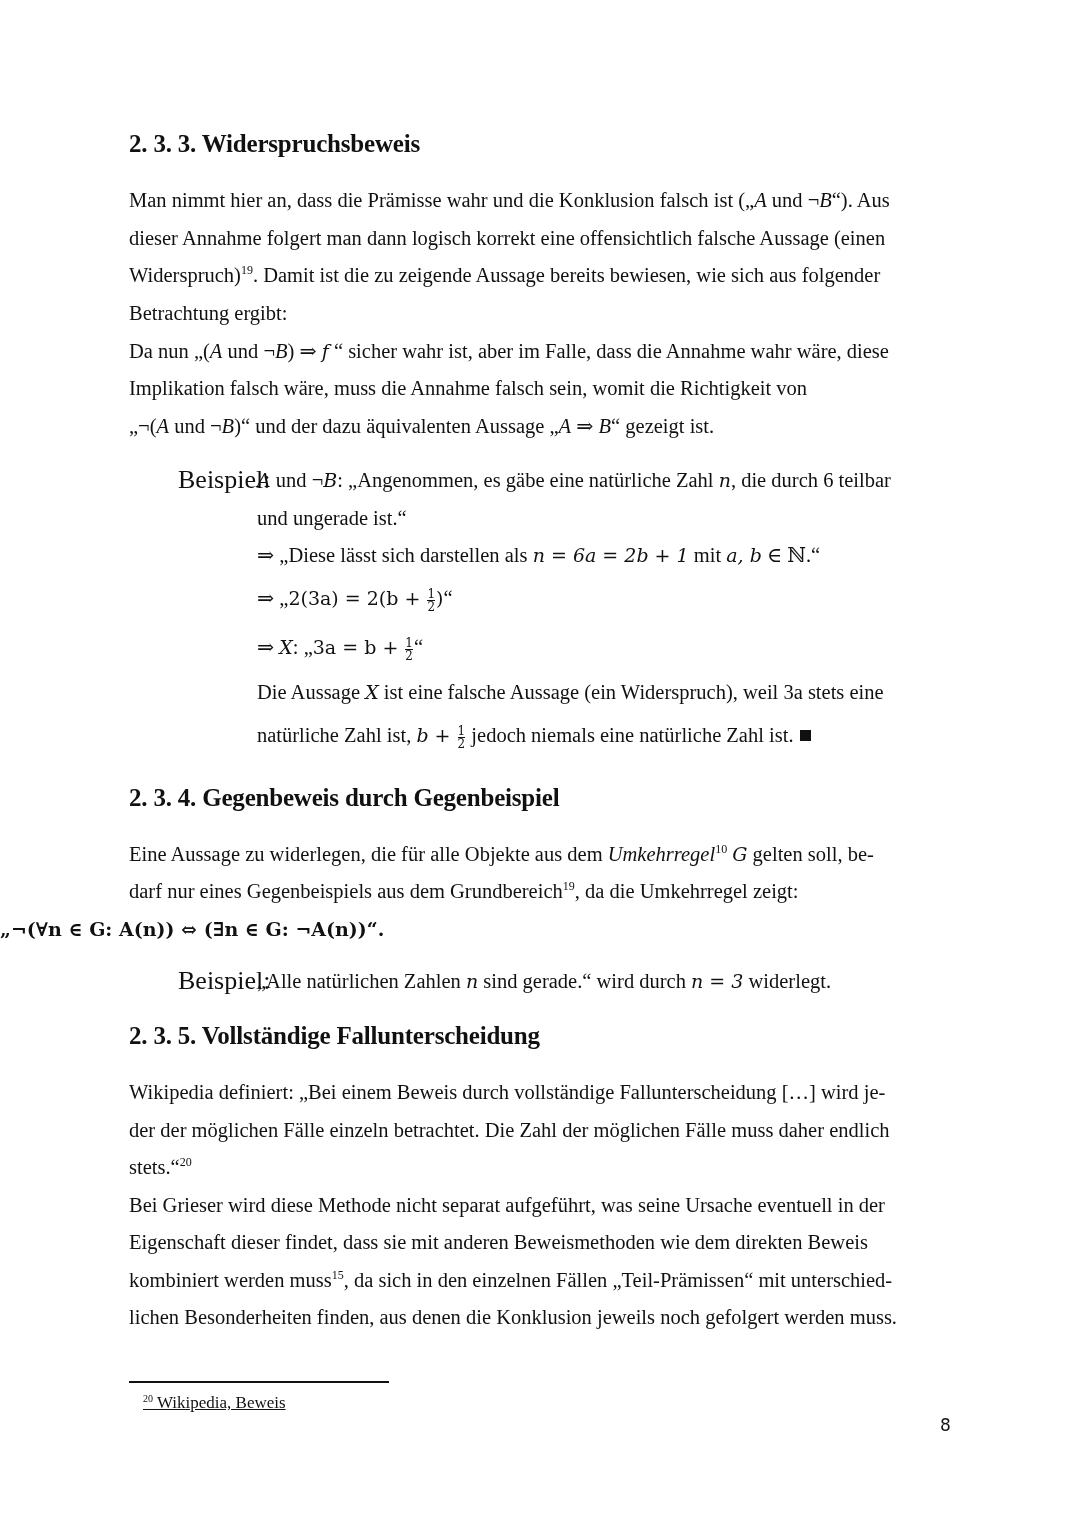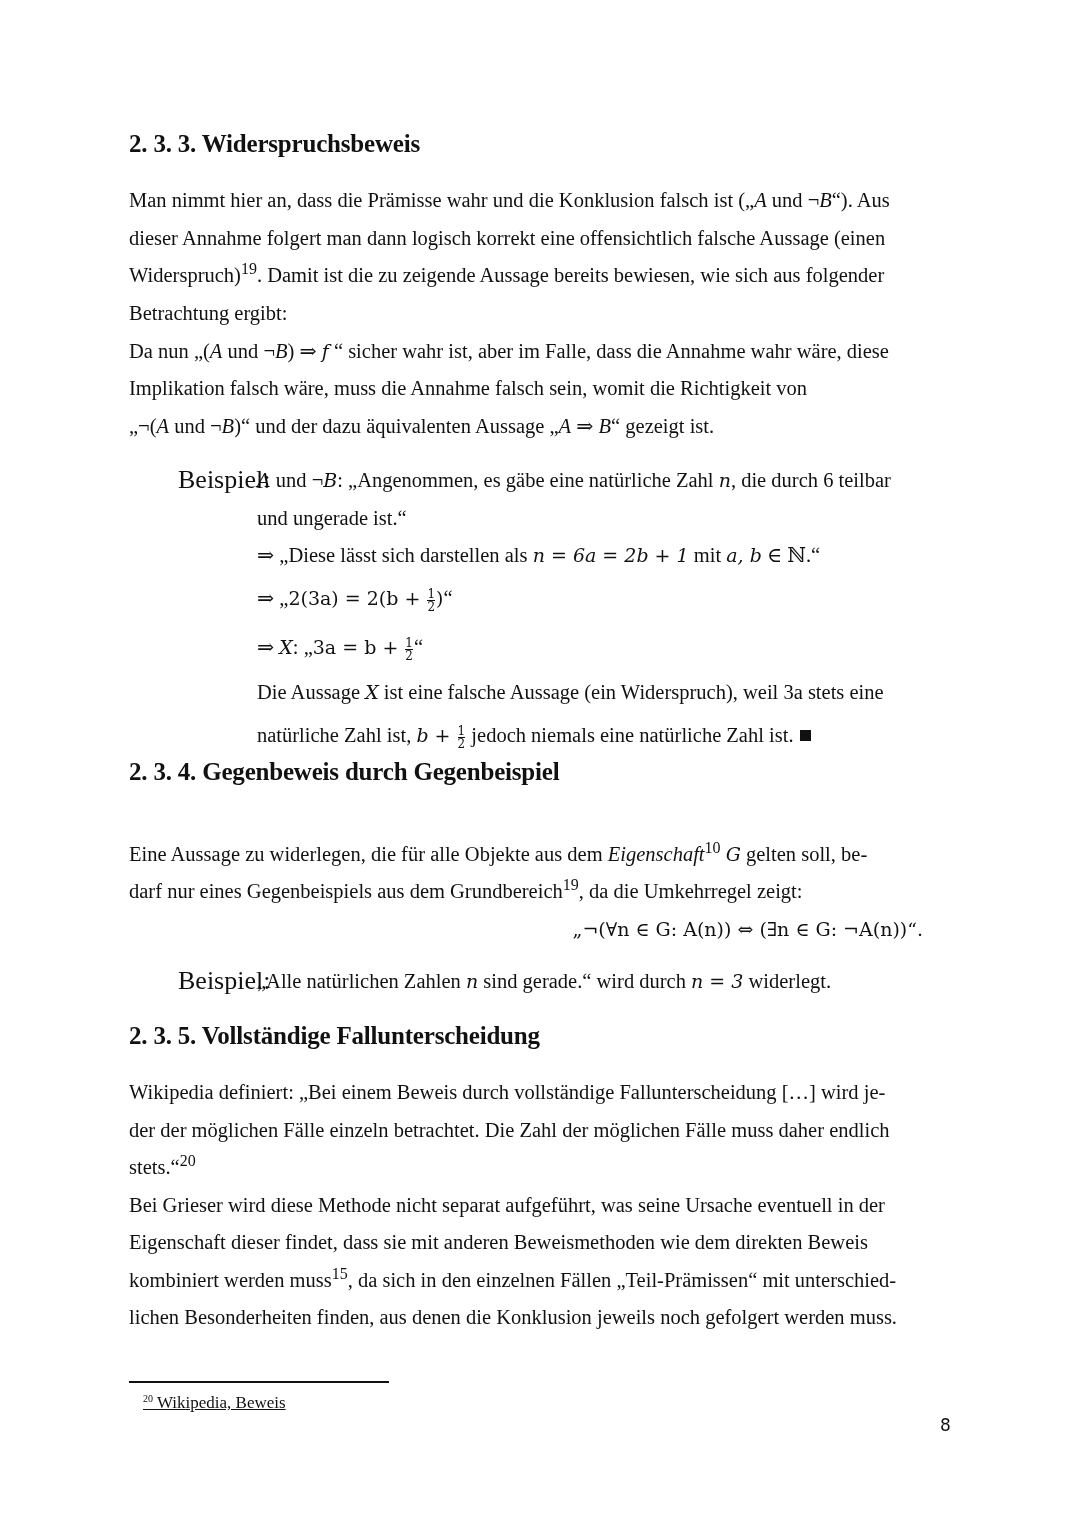--- a/index.html
+++ b/index.html
@@ -6,25 +6,25 @@
     body {
       width: 1080px; height: 1527px; position: relative; overflow: hidden;
       font-family: "Liberation Serif", "DejaVu Serif", serif;
       color: #111111;
     }
     .page { position: absolute; left: 0; top: 0; width: 1080px; height: 1527px; }
     .h { position: absolute; left: 129px; font-weight: bold; font-size: 25px; line-height: 30px; white-space: nowrap; letter-spacing: -0.2px; }
     .line { position: absolute; left: 129px; font-size: 20.5px; line-height: 26px; white-space: nowrap; }
     .ind { left: 257px; }
     .lbl { position: absolute; left: 131px; font-size: 26px; line-height: 26px; white-space: nowrap; margin-left: 47px; }
-    .center { position: absolute; left: 0; width: 923px; text-align: right; font-size: 20.5px; line-height: 26px; white-space: nowrap; }
+    .center { position: absolute; left: 0; width: 923px; text-align: left; font-size: 20.5px; line-height: 26px; white-space: nowrap; font-weight: bold; }
     .m { font-family: "DejaVu Serif", serif; font-style: italic; font-size: 19px; }
     .mu { font-family: "DejaVu Serif", serif; font-size: 19px; }
     i { font-style: italic; }
-    sup { font-size: 16px; vertical-align: 8px; line-height: 0; }
+    sup { font-size: 12px; vertical-align: 8px; line-height: 0; }
     .frac { display: inline-block; vertical-align: middle; text-align: center; font-family: "DejaVu Serif", serif; font-size: 12px; line-height: 12px; margin: 0 1px; }
     .frac span { display: block; }
     .qed { display: inline-block; width: 11px; height: 11px; background: #111; margin-left: 6px; vertical-align: 1px; }
     .rule { position: absolute; left: 129px; top: 1381px; width: 260px; height: 2px; background: #111; }
     .fn { position: absolute; left: 143px; top: 1392px; font-size: 17px; line-height: 22px; white-space: nowrap; text-decoration: underline; }
     .fn sup { font-size: 10px; vertical-align: 6px; }
     .pnum { position: absolute; left: 940px; top: 1414px; font-family: "DejaVu Sans", sans-serif; font-size: 17px; line-height: 22px; }
   </style>
 </head>
 <body>
@@ -43,22 +43,22 @@
 
   <div class="lbl" style="top:467px">Beispiel:</div>
   <div class="line ind" style="top:467px"><i class="m">A</i><span> und ¬</span><i class="m">B</i><span>: „Angenommen, es gäbe eine natürliche Zahl </span><span class="m">n</span><span>, die durch 6 teilbar</span></div>
   <div class="line ind" style="top:505px">und ungerade ist.“</div>
   <div class="line ind" style="top:542px"><span>⇒ „Diese lässt sich darstellen als </span><span class="m">n = 6a = 2b + 1</span><span> mit </span><span class="m">a, b</span><span> ∈ ℕ.“</span></div>
   <div class="line ind" style="top:585px"><span>⇒ „</span><span class="mu">2(3a) = 2(b + </span><span class="frac"><span style="border-bottom:1px solid #111">1</span><span>2</span></span><span class="mu">)</span><span>“</span></div>
   <div class="line ind" style="top:634px"><span>⇒ </span><span class="m">X</span><span>: „</span><span class="mu">3a = b + </span><span class="frac"><span style="border-bottom:1px solid #111">1</span><span>2</span></span><span>“</span></div>
   <div class="line ind" style="top:679px"><span>Die Aussage </span><span class="m">X</span><span> ist eine falsche Aussage (ein Widerspruch), weil 3a stets eine</span></div>
   <div class="line ind" style="top:722px"><span>natürliche Zahl ist, </span><span class="m">b</span><span class="mu"> + </span><span class="frac"><span style="border-bottom:1px solid #111">1</span><span>2</span></span><span> jedoch niemals eine natürliche Zahl ist.</span><span class="qed"></span></div>
 
-  <div class="h" style="top:757px">2. 3. 4. Gegenbeweis durch Gegenbeispiel</div>
-  <div class="line" style="top:841px"><span>Eine Aussage zu widerlegen, die für alle Objekte aus dem </span><i>Eigenschaft</i><sup>10</sup> <span class="m">G</span><span> gelten soll, be-</span></div>
+  <div class="h" style="top:783px">2. 3. 4. Gegenbeweis durch Gegenbeispiel</div>
+  <div class="line" style="top:841px"><span>Eine Aussage zu widerlegen, die für alle Objekte aus dem </span><i>Umkehrregel</i><sup>10</sup> <span class="m">G</span><span> gelten soll, be-</span></div>
   <div class="line" style="top:878px"><span>darf nur eines Gegenbeispiels aus dem Grundbereich</span><sup>19</sup><span>, da die Umkehrregel zeigt:</span></div>
   <div class="center" style="top:916px"><span class="mu">„¬(∀n ∈ G: A(n)) ⇔ (∃n ∈ G: ¬A(n))“.</span></div>
 
   <div class="lbl" style="top:968px">Beispiel:</div>
   <div class="line ind" style="top:968px"><span>„Alle natürlichen Zahlen </span><span class="m">n</span><span> sind gerade.“ wird durch </span><span class="m">n = 3</span><span> widerlegt.</span></div>
 
   <div class="h" style="top:1021px">2. 3. 5. Vollständige Fallunterscheidung</div>
   <div class="line" style="top:1117px">der der möglichen Fälle einzeln betrachtet. Die Zahl der möglichen Fälle muss daher endlich</div>
   <div class="line" style="top:1079px">Wikipedia definiert: „Bei einem Beweis durch vollständige Fallunterscheidung […] wird je-</div>
   <div class="line" style="top:1154px"><span>stets.“</span><sup>20</sup></div>

